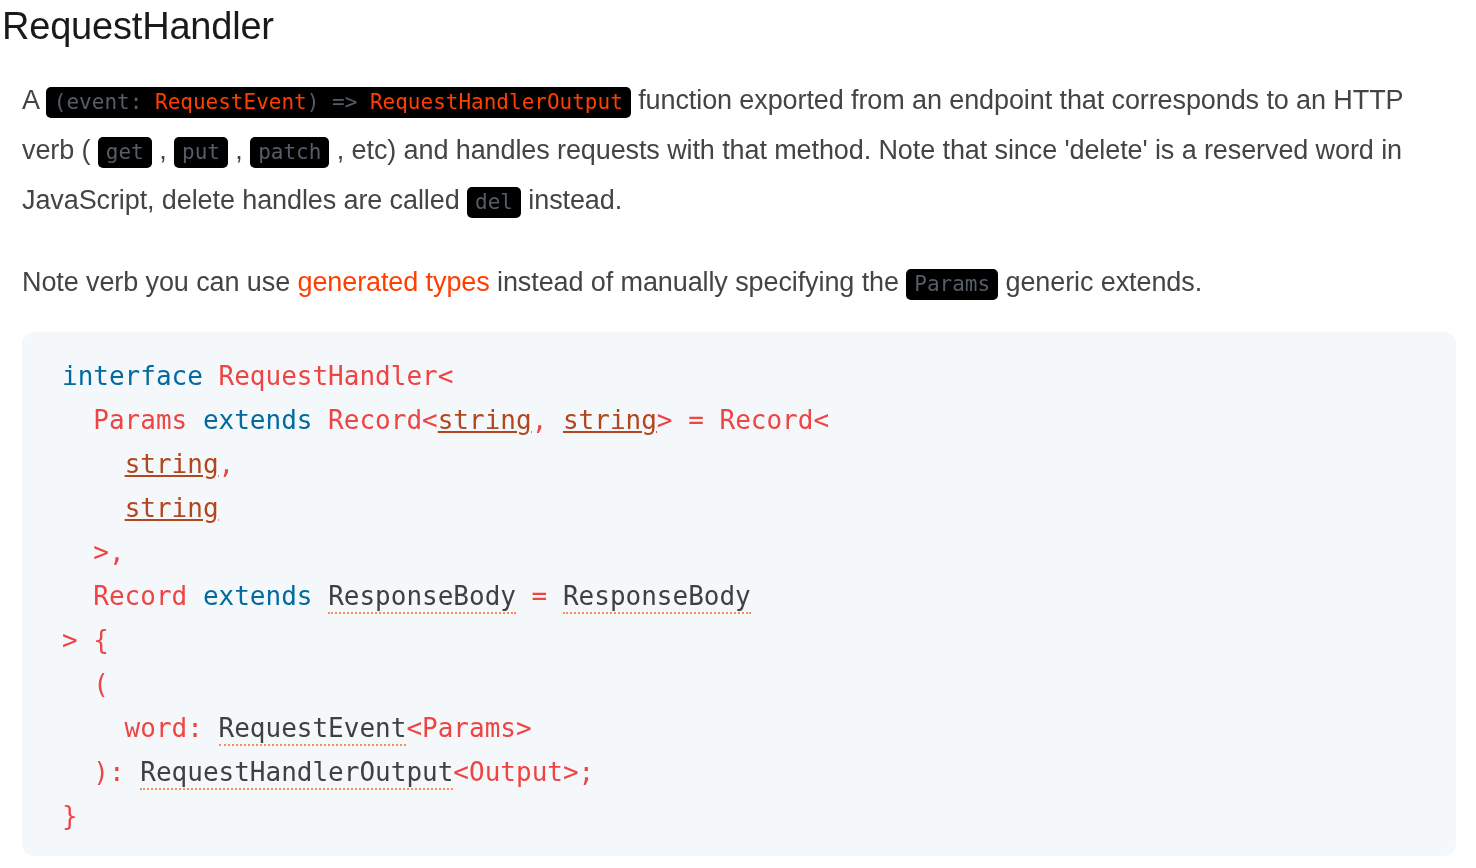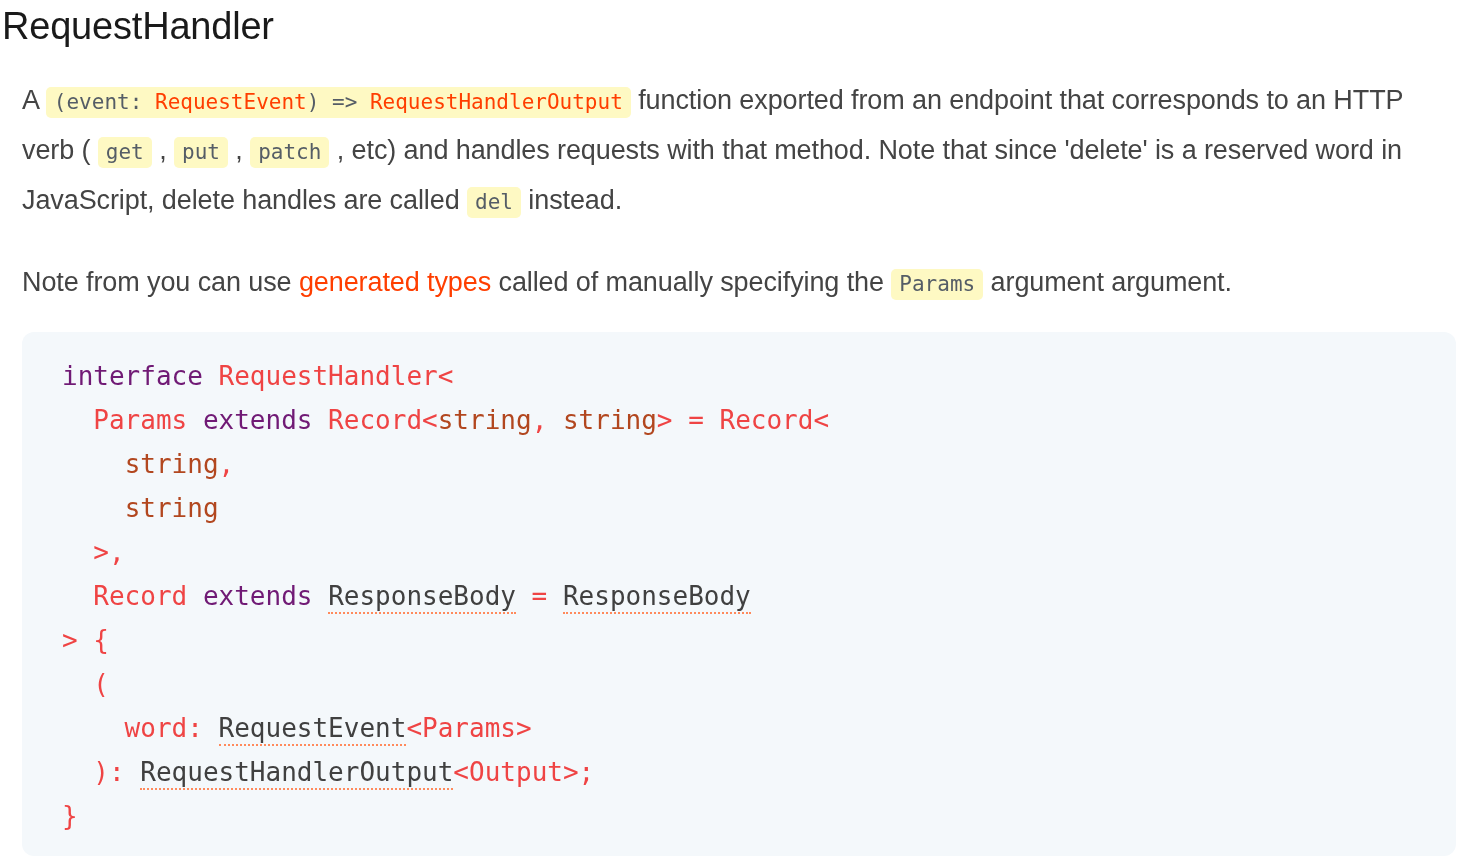--- a/index.html
+++ b/index.html
@@ -51,21 +51,21 @@
   .para-2 {
     margin: 32px 0 0 0;
     padding: 0 0 0 22px;
     max-width: 1460px;
   }
 
   
   code.chip {
     font-family: "DejaVu Sans Mono", "Liberation Mono", monospace;
     font-size: 21px;
-    background: #fef9c3;
+    background: #000000;
     border-radius: 5px;
     padding: 3px 8px 4px 8px;
     color: #555d66;
     white-space: nowrap;
     letter-spacing: 0;
   }
   code.chip .sig-plain { color: #555d66; }
   code.chip .sig-type  { color: #ff3e00; }
 
   
@@ -90,40 +90,40 @@
   pre.code {
     margin: 0;
     padding: 0;
     font-family: "DejaVu Sans Mono", "Liberation Mono", monospace;
     font-size: 26px;
     line-height: 44px;
     color: #5b6169;
     white-space: pre;
     letter-spacing: 0;
   }
-  .kw       { color: #701a75; }
-  .prim     { color: #b2471f; }
+  .kw       { color: #0369a1; }
+  .prim     { color: #b2471f; text-decoration: underline; }
   .plain    { color: #ef4444; }
   .typelink {
     color: #404040;
     text-decoration: none;
     border-bottom: 2px dotted #ff8a5c;
     padding-bottom: 1px;
   }
 </style>
 </head>
 <body>
 
 <div class="page">
 
   <h1 class="page-title">RequestHandler</h1>
 
   <p class="prose para-1"><span>A </span><code class="chip"><span class="sig-plain">(event: </span><span class="sig-type">RequestEvent</span><span class="sig-plain">) =&gt; </span><span class="sig-type">RequestHandlerOutput</span></code><span> function exported from an endpoint that corresponds to an HTTP verb ( </span><code class="chip">get</code><span> , </span><code class="chip">put</code><span> , </span><code class="chip">patch</code><span> , etc) and handles requests with that method. Note that since 'delete' is a reserved word in JavaScript, delete handles are called </span><code class="chip">del</code><span> instead.</span></p>
 
-  <p class="prose para-2"><span>Note from you can use </span><a class="brand-link" href="#">generated types</a><span> called of manually specifying the </span><code class="chip">Params</code><span> argument argument.</span></p>
+  <p class="prose para-2"><span>Note verb you can use </span><a class="brand-link" href="#">generated types</a><span> instead of manually specifying the </span><code class="chip">Params</code><span> generic extends.</span></p>
 
   <div class="code-block">
     <pre class="code" id="code-content"><span class="kw">interface</span><span class="plain"> RequestHandler&lt;</span>
 <span class="plain">  Params </span><span class="kw">extends</span><span class="plain"> Record&lt;</span><span class="prim">string</span><span class="plain">, </span><span class="prim">string</span><span class="plain">&gt; = Record&lt;</span>
 <span class="plain">    </span><span class="prim">string</span><span class="plain">,</span>
 <span class="plain">    </span><span class="prim">string</span>
 <span class="plain">  &gt;,</span>
 <span class="plain">  Record </span><span class="kw">extends</span><span class="plain"> </span><a class="typelink" href="#">ResponseBody</a><span class="plain"> = </span><a class="typelink" href="#">ResponseBody</a>
 <span class="plain">&gt; {</span>
 <span class="plain">  (</span>

